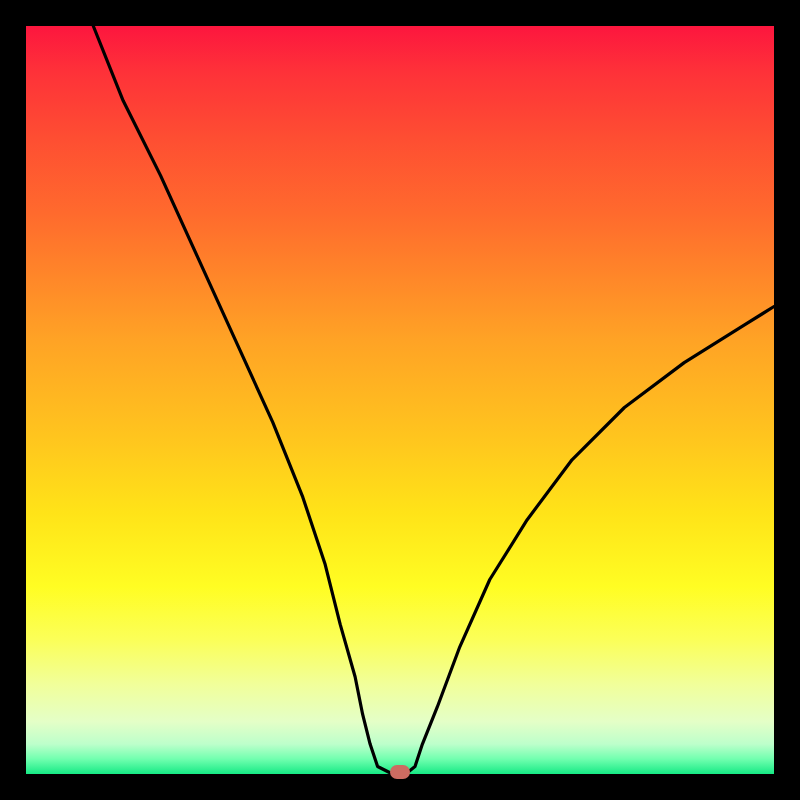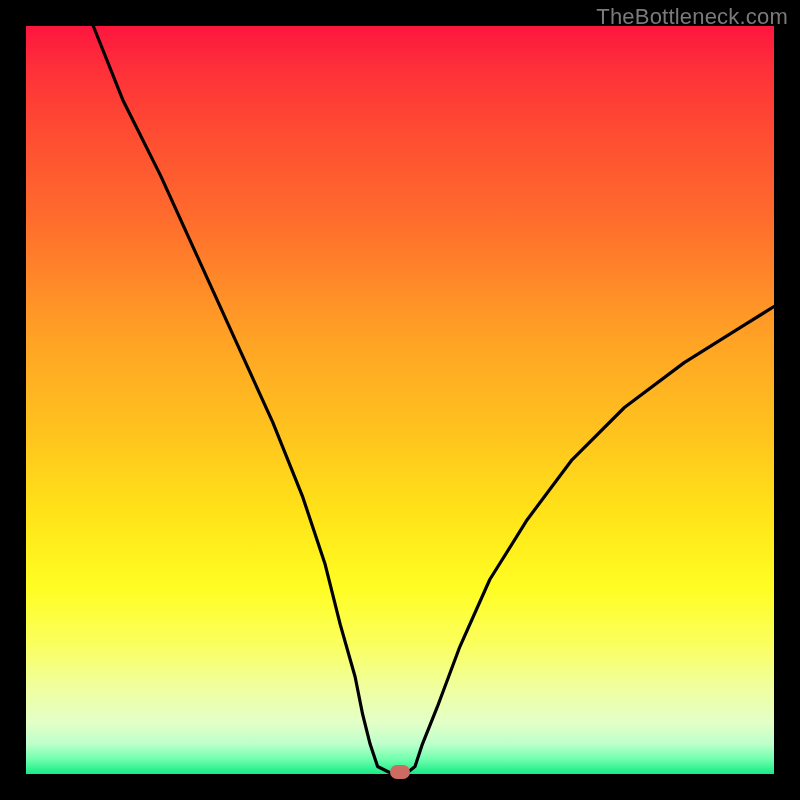--- a/index.html
+++ b/index.html
@@ -68,21 +68,20 @@
     background: #cc6b61;
     transform: translate(-50%, -50%);
     z-index: 3;
   }
 </style>
 </head>
 <body>
 
 <div class="frame">
 
-  <div class="watermark">TheBottleneck.com</div>
 
   <div class="plot-area">
 
     <svg class="curve" viewBox="0 0 748 748" preserveAspectRatio="none">
       <path id="curvePath" d="M67.3 0.0 L97.2 74.8 L134.6 149.6 L172.0 231.9 L209.4 314.2 L246.8 396.4 L276.8 471.2 L299.2 538.6 L314.2 598.4 L329.1 650.8 L336.6 688.2 L344.1 718.1 L351.6 740.5 L366.5 748.0 L374.0 748.0 L381.5 746.5 L389.0 740.5 L396.4 718.1 L411.4 680.7 L433.8 620.8 L463.8 553.5 L501.2 493.7 L546.0 433.8 L598.4 381.5 L658.2 336.6 L718.1 299.2 L748.0 280.5" fill="none" stroke="#000" stroke-width="3.2" stroke-linejoin="round" stroke-linecap="round"></path>
     </svg>
 
     <div id="marker" class="marker" style="left: 374px; top: 746px; background: rgb(204, 107, 97);"></div>
 
   </div>

